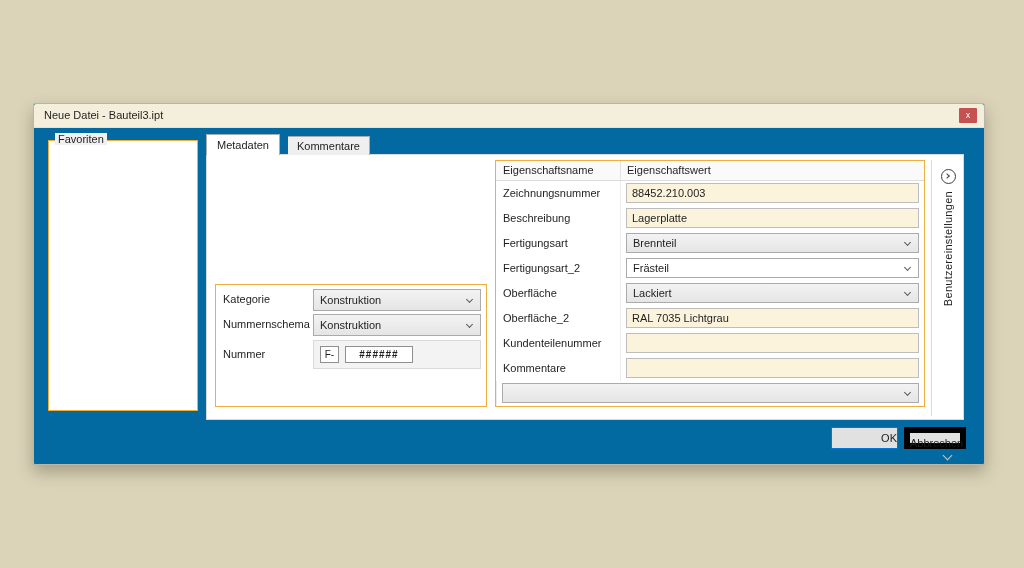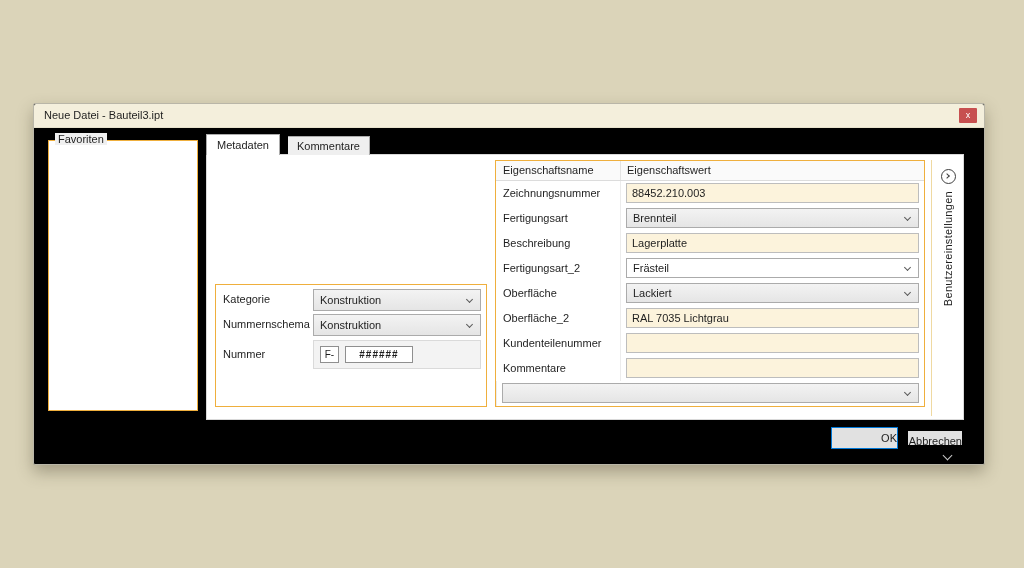--- a/index.html
+++ b/index.html
@@ -8,21 +8,21 @@
     background:#DBD4B9;
     font-family:"Liberation Sans", sans-serif;
     position:relative;
     overflow:hidden;
     color:#1E1E1E;
   }
 
   
   .dialog {
     position:absolute; left:33px; top:103px; width:952px; height:362px;
-    background:#000000;
+    background:#0369a1;
     border:1px solid #B9B6A8;
     border-radius:2px;
     box-shadow:0 7px 16px rgba(60,55,35,0.35);
   }
   .titlebar {
     position:absolute; left:0; top:0; right:0; height:24px;
     background:#F4EFDC;
     border-bottom:1px solid #E7E2CC;
     border-radius:2px 2px 0 0;
   }
@@ -136,21 +136,21 @@
     writing-mode:vertical-rl; transform:rotate(180deg);
     font-size:11px; color:#1E1E1E; letter-spacing:0.3px;
   }
 
   
   .btn {
     position:absolute; top:323px; height:22px;
     background:#E1E1E1; font-size:11px; text-align:right; line-height:20px;
   }
   .btn-ok     { left:797px; width:67px; border:1px solid #0078D7; }
-  .btn-cancel { left:870px; width:62px; border:4px solid #000000; }
+  .btn-cancel { left:870px; width:62px; border:6px solid #000000; }
 
   .resize-grip {
     position:absolute; left:910px; top:348px; width:7px; height:7px;
     border-right:1px solid #C9C9C9; border-bottom:1px solid #C9C9C9;
     transform:rotate(45deg);
   }
 </style>
 </head>
 <body>
 
@@ -198,33 +198,33 @@
       </div>
 
       <div class="t-row">
         <div class="t-label">Zeichnungsnummer</div>
         <div class="t-value">
           <div class="t-control input-cream">88452.210.003</div>
         </div>
       </div>
 
       <div class="t-row">
+        <div class="t-label">Beschreibung</div>
+        <div class="t-value">
+          <div class="t-control input-cream">Lagerplatte</div>
+        </div>
+      </div>
+
+      <div class="t-row">
         <div class="t-label">Fertigungsart</div>
         <div class="t-value">
           <div class="t-control combo">
             <span class="txt">Brennteil</span>
             <span class="chev"></span>
           </div>
-        </div>
-      </div>
-
-      <div class="t-row">
-        <div class="t-label">Beschreibung</div>
-        <div class="t-value">
-          <div class="t-control input-cream">Lagerplatte</div>
         </div>
       </div>
 
       <div class="t-row">
         <div class="t-label">Fertigungsart_2</div>
         <div class="t-value">
           <div class="t-control combo combo-white">
             <span class="txt">Frästeil</span>
             <span class="chev"></span>
           </div>

